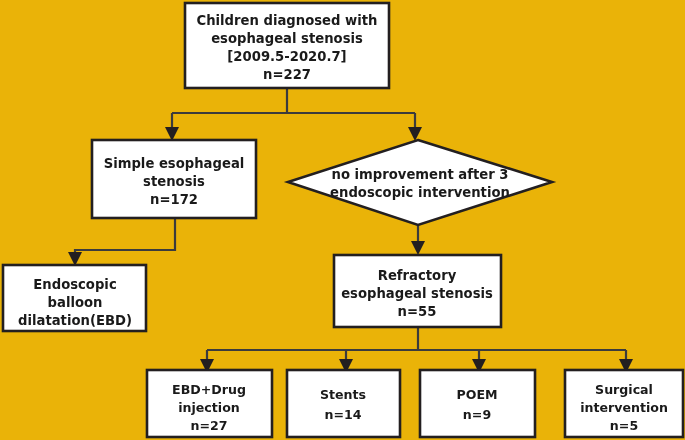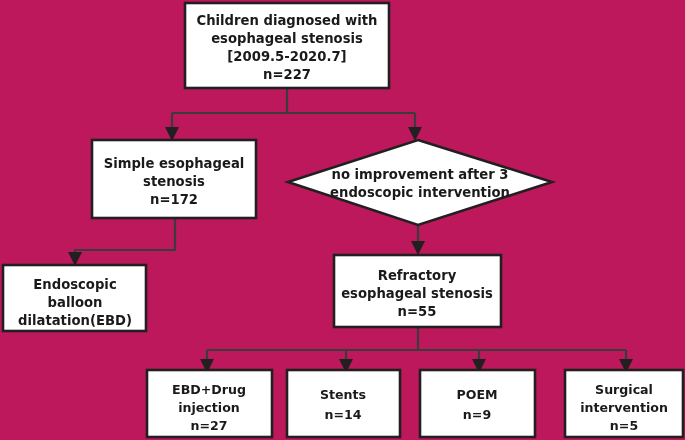--- a/index.html
+++ b/index.html
@@ -10,21 +10,21 @@
   body {
     width: 685px;
     height: 440px;
     overflow: hidden;
     font-family: "DejaVu Sans", sans-serif;
   }
   #flowchart-root {
     position: relative;
     width: 685px;
     height: 440px;
-    background: #be185d;
+    background: #eab308;
     text-decoration: underline;
   }
   svg.chart-svg {
     position: absolute;
     left: 0;
     top: 0;
     width: 685px;
     height: 440px;
     display: block;
   }

